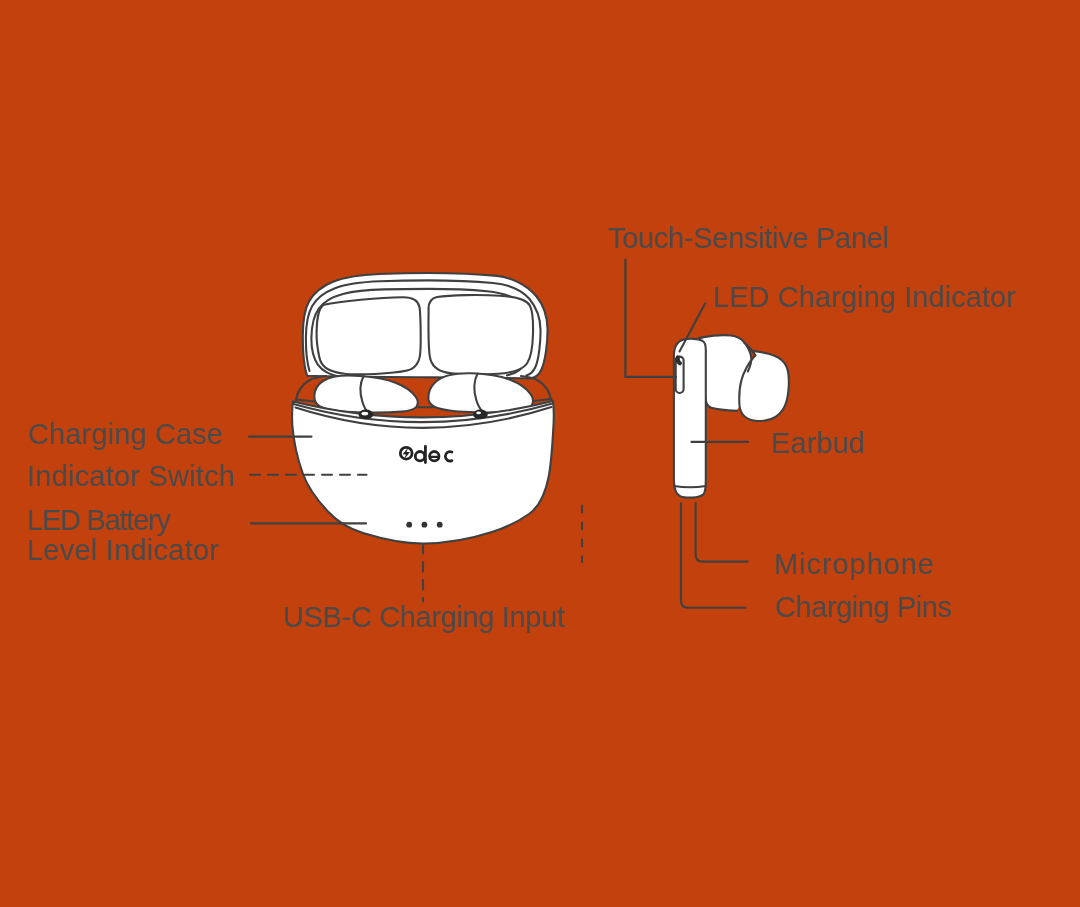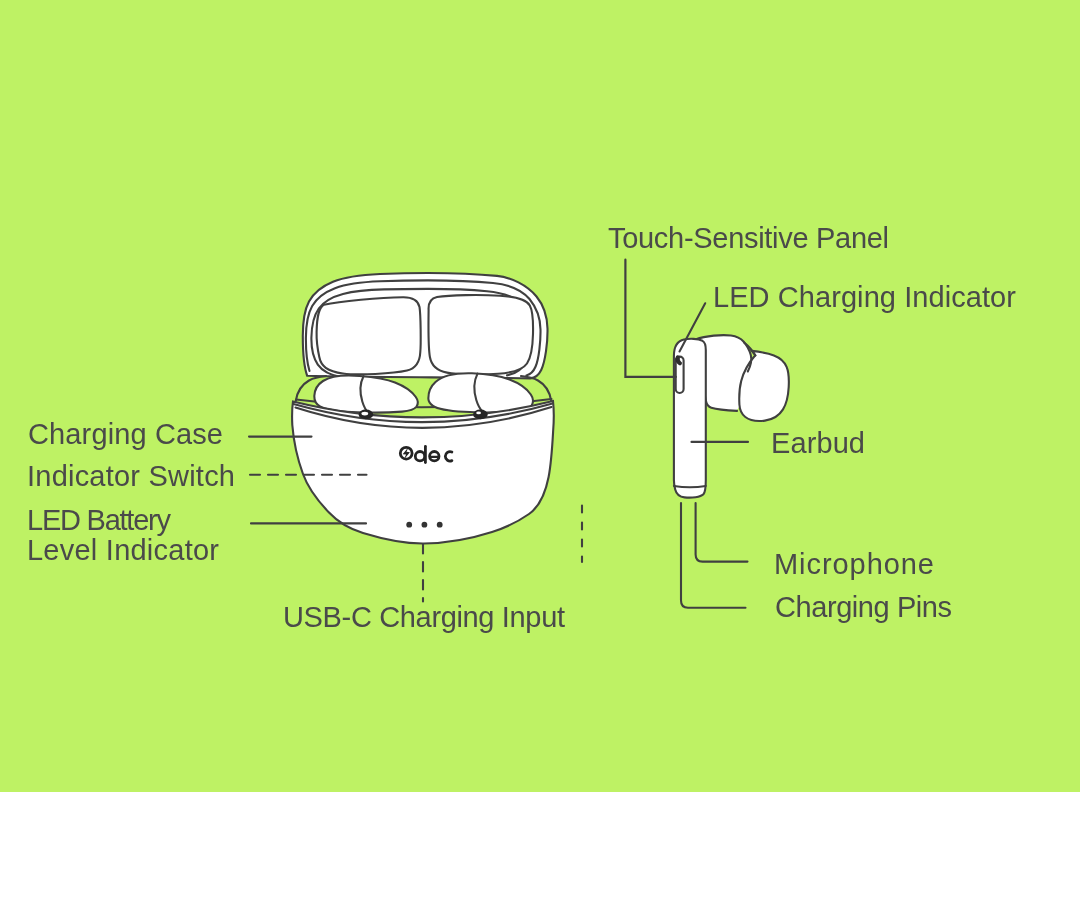--- a/index.html
+++ b/index.html
@@ -1,16 +1,16 @@
 <!DOCTYPE html>
 <html><head>
 <meta charset="utf-8">
 <style>
   html,body{margin:0;padding:0;background:#ffffff;}
-  .wrap{position:relative;width:1080px;height:792px;background:#bef264;overflow:hidden;}
+  .wrap{position:relative;width:1080px;height:907px;background:#c2410c;overflow:hidden;}
   svg{position:absolute;left:0;top:0;}
   text{font-family:"Liberation Sans",sans-serif;fill:#4a4a4a;}
 </style>
 </head>
 <body>
 <div class="wrap">
 <svg width="1080" height="907" viewBox="0 0 1080 907">
   <g fill="none" stroke="#404040" stroke-width="2.1" stroke-linecap="round">
 
     <path fill="#fff" d="M 307.2,375.8

